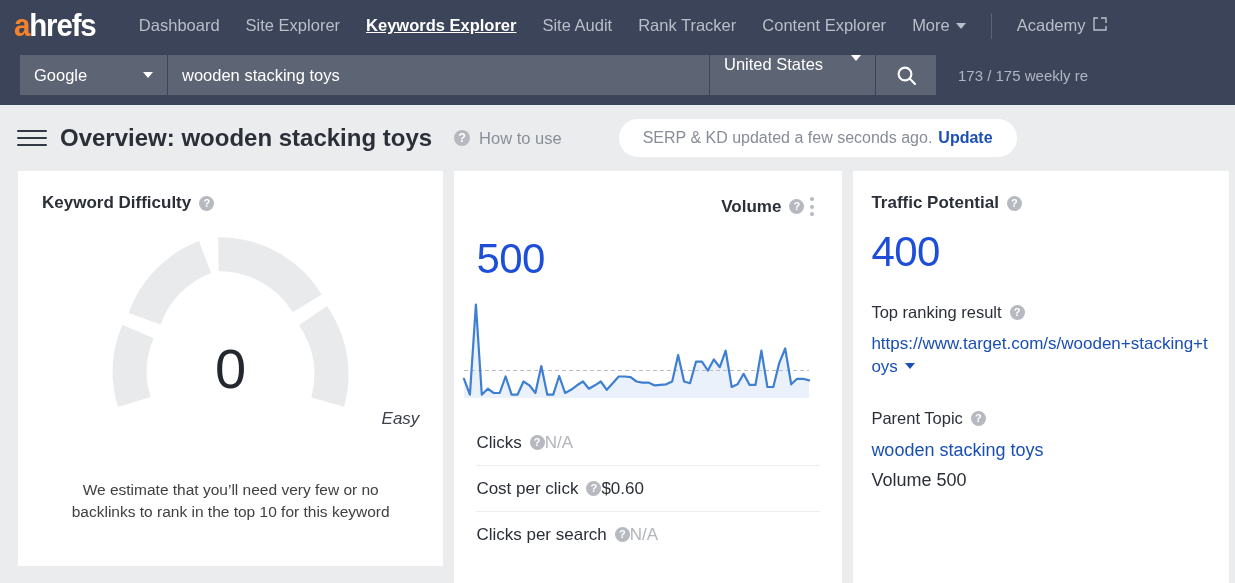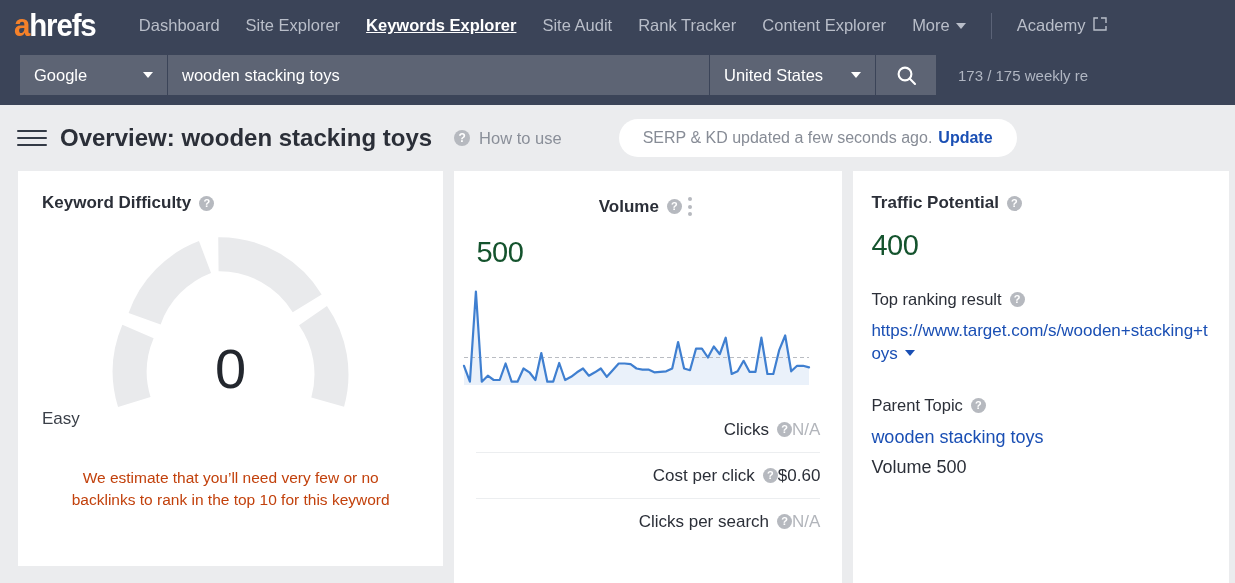--- a/index.html
+++ b/index.html
@@ -48,21 +48,21 @@
   }
   .engine .caret{border-top-color:#ffffff;margin-left:0;}
   .divline{width:1px;background:#3b4458;}
   .kwinput{
     background:#5d6474;color:#fff;font-size:16.5px;border:0;outline:0;
     width:541px;padding:0 14px;box-sizing:border-box;
     font-family:"Liberation Sans", sans-serif;
   }
   .country{
     background:#5d6474;color:#fff;font-size:16.5px;
-    display:flex;align-items:center;justify-content:space-between;
+    display:flex;align-items:flex-start;justify-content:space-between;
     width:165px;padding:0 14px;box-sizing:border-box;cursor:pointer;
   }
   .country .caret{border-top-color:#ffffff;margin-left:0;}
   .searchbtn{
     background:#5d6474;width:60px;display:flex;align-items:center;justify-content:center;cursor:pointer;
   }
   .credits{
     color:#b0b6c2;font-size:15px;margin-left:22px;white-space:nowrap;
   }
 
@@ -91,50 +91,50 @@
   .card-h{
     display:flex;align-items:center;font-size:17px;font-weight:bold;color:#2b2f38;
   }
   .qmark{
     display:inline-flex;align-items:center;justify-content:center;
     width:15px;height:15px;border-radius:50%;background:#b6b9bf;color:#fff;
     font-size:11px;font-weight:bold;margin-left:8px;cursor:pointer;
     font-family:"Liberation Sans", sans-serif;line-height:1;
   }
   .qmark.lg{width:16px;height:16px;font-size:12px;}
-  .bignum{font-size:29px;color:#14532d;line-height:1;margin-top:18px;letter-spacing:-0.5px;}
+  .bignum{font-size:42px;color:#1d4ed8;line-height:1;margin-top:18px;letter-spacing:-0.5px;}
 
   
   .gauge-wrap{position:relative;height:230px;margin-top:10px;}
   .gauge-svg{position:absolute;left:50%;top:12px;transform:translateX(-50%);}
   .gauge-num{
     position:absolute;left:0;right:0;top:118px;text-align:center;
     font-size:56px;color:#23272e;line-height:1;
   }
   .gauge-label{
-    position:absolute;left:0;right:0;top:186px;text-align:left;
-    font-size:17px;color:#3b4049;
+    position:absolute;left:0;right:0;top:186px;text-align:right;
+    font-size:17px;color:#3b4049;font-style:italic;
   }
   .kd-note{
-    text-align:center;color:#c2410c;font-size:15.5px;line-height:1.45;
-    margin-top:14px;padding:0 10px;
-  }
-
-  
-  .vol-head{display:flex;align-items:center;justify-content:center;padding:0 22px;}
+    text-align:center;color:#404040;font-size:15.5px;line-height:1.45;
+    margin-top:26px;padding:0 10px;
+  }
+
+  
+  .vol-head{display:flex;align-items:center;justify-content:flex-end;padding:0 22px;}
   .kebab{display:flex;flex-direction:column;gap:3.5px;cursor:pointer;padding:4px 6px;}
   .kebab i{width:4px;height:4px;border-radius:50%;background:#b6b9bf;display:block;}
   .vol-num{padding:0 22px;}
   .chart-max{
     text-align:right;color:#b2b5bb;font-size:13.5px;padding:0 22px;margin-top:10px;
   }
   .spark{display:block;margin-top:2px;}
   .mrows{padding:0 22px;margin-top:14px;}
   .mrow{
-    display:flex;align-items:center;justify-content:flex-end;
+    display:flex;align-items:center;justify-content:flex-start;
     height:45px;border-bottom:1px solid #eceef0;
   }
   .mrow:last-child{border-bottom:0;}
   .mrow-l{display:flex;align-items:center;font-size:17px;color:#2b2f38;}
   .mrow-v{font-size:17px;color:#2b2f38;}
   .mrow-v.na{color:#b2b5bb;}
 
   
   .sub-h{display:flex;align-items:center;font-size:16.5px;color:#2b2f38;margin-top:30px;}
   .url-link{

